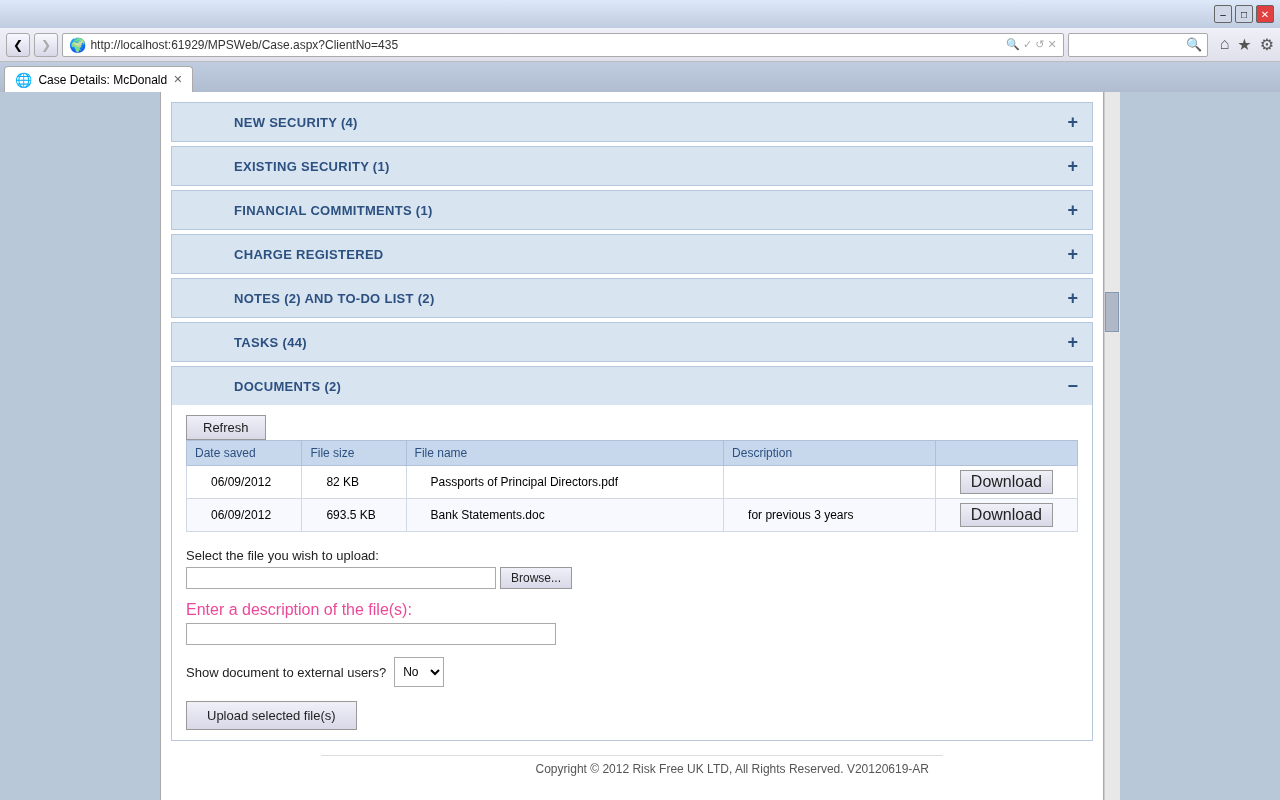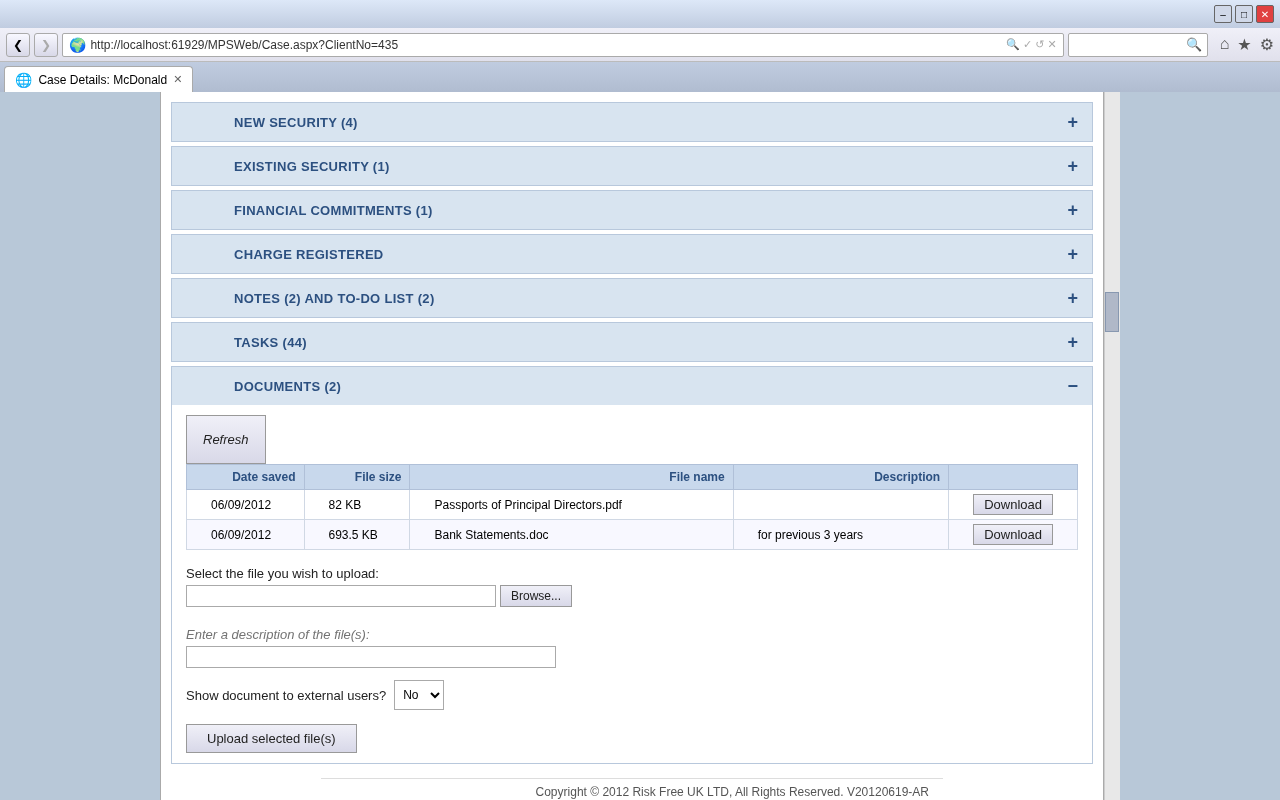--- a/index.html
+++ b/index.html
@@ -142,61 +142,60 @@
       cursor: pointer;
     }
     .documents-body {
       background: white;
       padding: 10px 14px;
     }
 
     .refresh-btn {
       border: 1px solid #999;
       background: linear-gradient(180deg, #f0f0f8 0%, #d8d8e8 100%);
-      padding: 16px 16px;
-      cursor: pointer;
-      font-size: 13px;
-      color: #222;
-      font-style: italic;
+      padding: 4px 16px;
+      cursor: pointer;
+      font-size: 13px;
+      color: #222;
     }
 
     .doc-list-label {
       font-size: 13px;
       color: #222;
       margin: 8px 0 6px 0;
     }
 
     
     .docs-table {
       width: 100%;
       border-collapse: collapse;
       font-size: 12px;
     }
     .docs-table th {
       background: #c8d8ec;
       border: 1px solid #b0c0d8;
       padding: 5px 8px;
-      text-align: right;
-      font-weight: bold;
+      text-align: left;
+      font-weight: normal;
       color: #2c5080;
     }
     .docs-table td {
       border: 1px solid #d0d8e4;
       padding: 4px 24px;
       vertical-align: middle;
     }
     .docs-table tr:nth-child(even) td { background: #f8f8ff; }
     .docs-table tr:nth-child(odd) td { background: white; }
 
     .download-btn {
       border: 1px solid #999;
       background: linear-gradient(180deg, #f0f0f8 0%, #d8d8e8 100%);
       padding: 2px 10px;
       cursor: pointer;
-      font-size: 13px;
+      font-size: 16px;
       color: #222;
       width: 100%;
     }
 
     
     .attach-section {
       margin-top: 16px;
     }
     .attach-title {
       font-size: 13px;
@@ -206,44 +205,43 @@
     }
     .attach-label {
       font-size: 13px;
       color: #222;
       margin-bottom: 4px;
     }
     .file-input-row {
       display: flex;
       align-items: center;
       gap: 4px;
-      margin-bottom: 20px;
+      margin-bottom: 12px;
     }
     .file-text-input {
       width: 310px;
       height: 22px;
       border: 1px solid #aaa;
       padding: 2px 4px;
       font-size: 12px;
       background: white;
     }
     .browse-btn {
       border: 1px solid #999;
       background: linear-gradient(180deg, #f0f0f8 0%, #d8d8e8 100%);
       padding: 2px 10px;
       cursor: pointer;
       font-size: 12px;
       color: #222;
       height: 22px;
     }
     .desc-label {
-      font-size: 13px;
-      color: #737373;
+      font-size: 16px;
+      color: #ec4899;
       margin-bottom: 4px;
-      font-style: italic;
     }
     .desc-input {
       width: 370px;
       height: 22px;
       border: 1px solid #aaa;
       padding: 2px 4px;
       font-size: 12px;
       background: white;
       display: block;
       margin-bottom: 12px;

